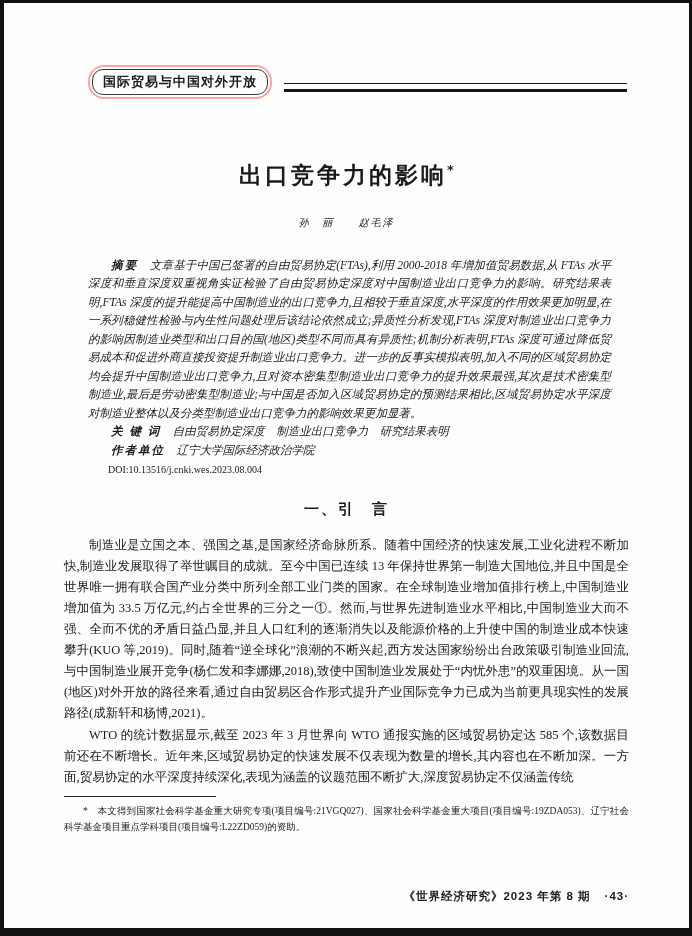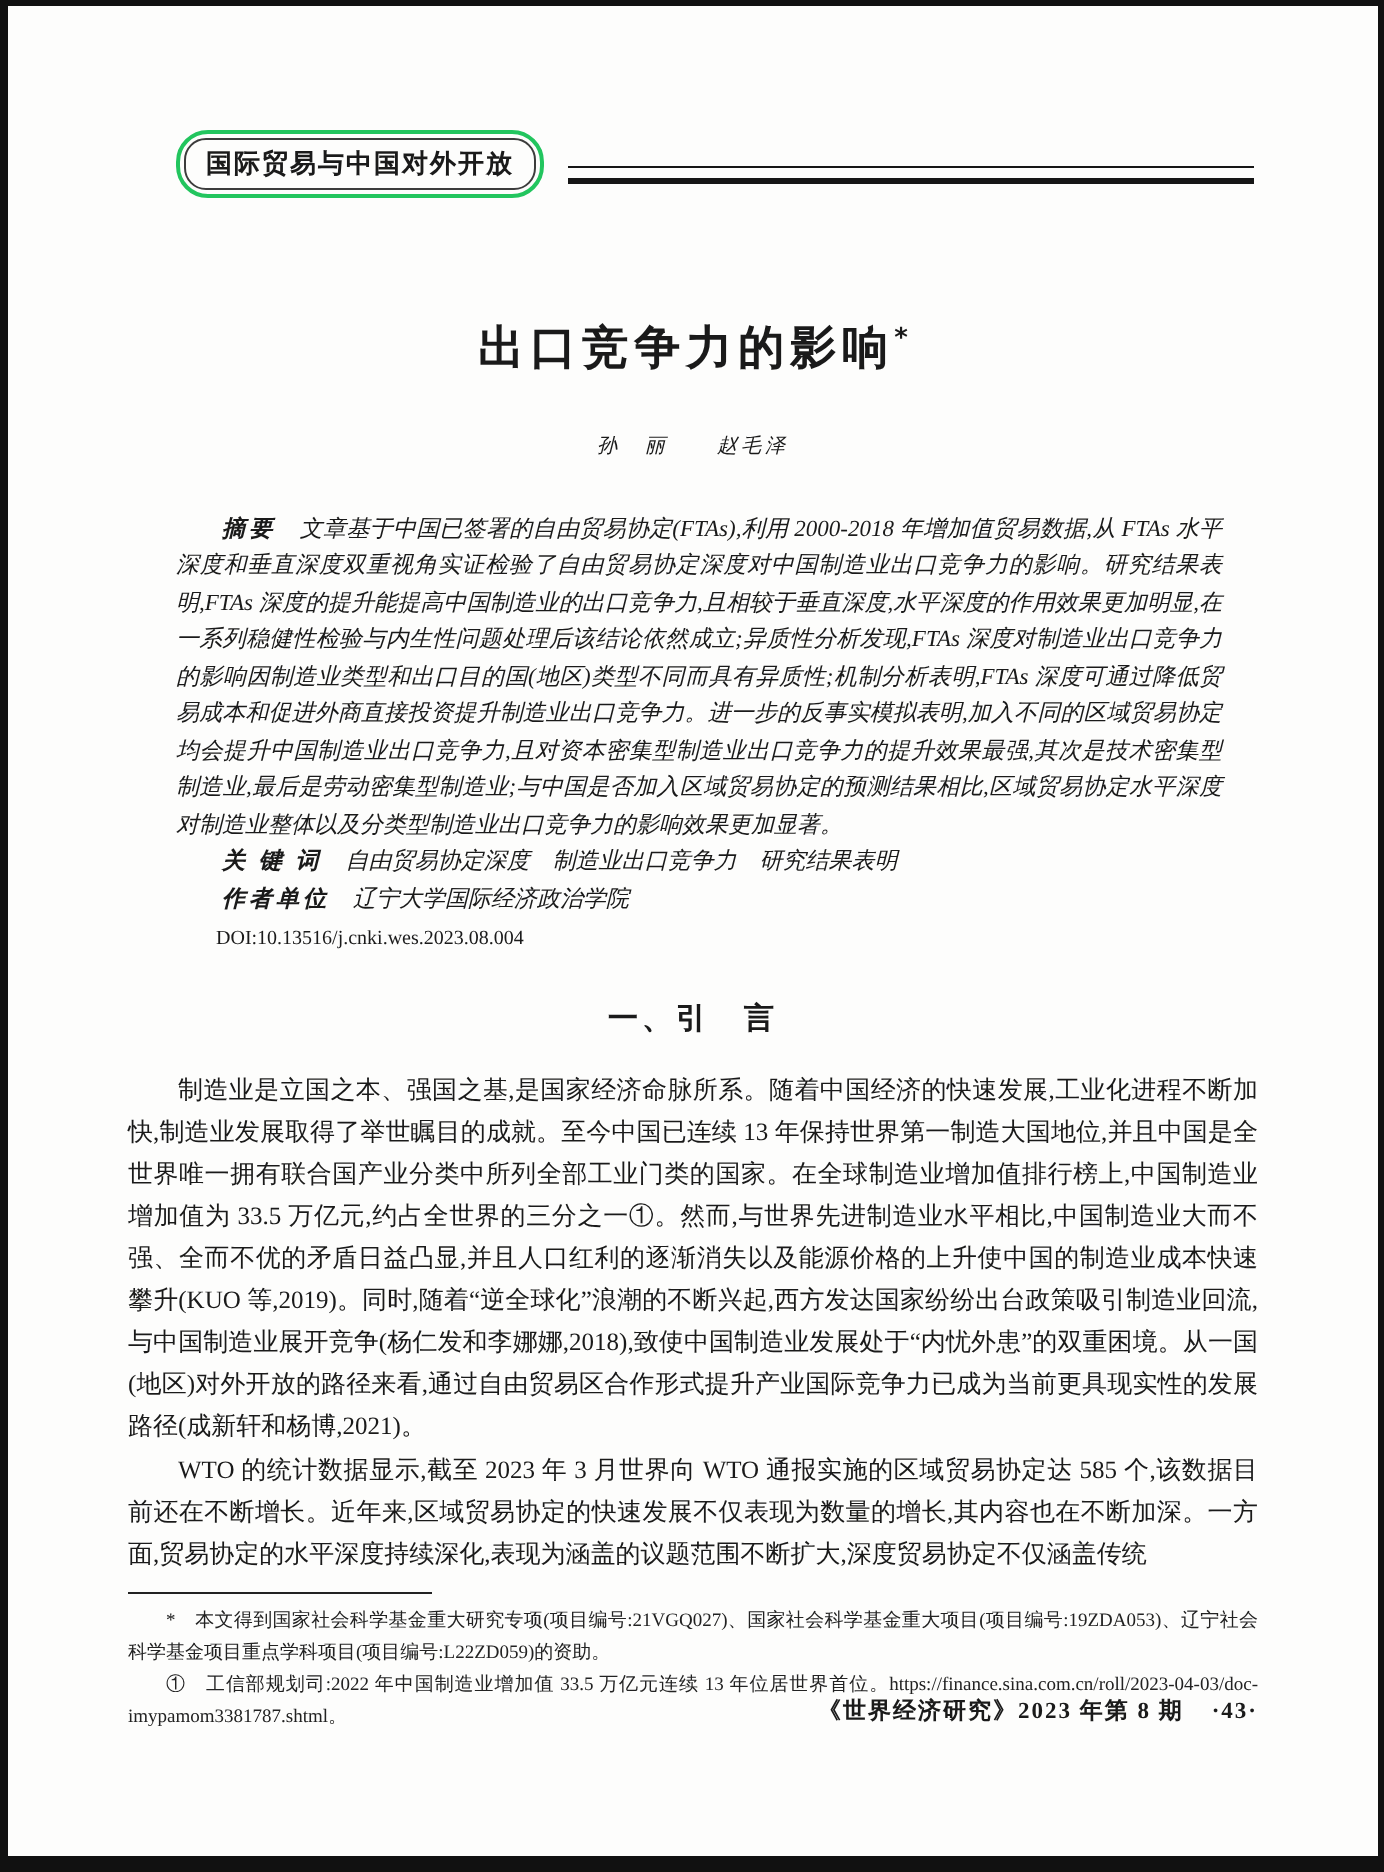--- a/index.html
+++ b/index.html
@@ -14,21 +14,21 @@
     position:absolute;left:4px;top:3px;right:3px;bottom:8px;
     background:#fdfdfc;
     box-sizing:border-box;
   }
   
   .header-row{
     display:flex;align-items:center;
     margin:62px 62px 0 84px;
   }
   .badge-outer{
-    border:2px solid #22c55e;border-radius:16px;padding:2px;
+    border:2px solid #fca5a5;border-radius:16px;padding:2px;
     background:#fdfdfc;flex:0 0 auto;
   }
   .badge-inner{
     display:block;border:1px solid #3c3c3c;border-radius:11px;
     padding:3px 10px;
     font-family:"DejaVu Sans","Liberation Sans",sans-serif;
     font-weight:bold;font-size:13px;letter-spacing:1px;white-space:nowrap;
   }
   .header-rule{
     flex:1 1 auto;height:5px;margin-left:12px;margin-top:10px;
@@ -77,23 +77,23 @@
   .footnote-rule{
     margin:8px 0 6px 60px;width:152px;border-top:1.5px solid #222;
   }
   .footnotes{
     margin:0 60px 0 60px;
     font-size:9.5px;line-height:16px;text-align:justify;color:#222;
   }
   .footnotes p{margin:0;text-indent:2em;}
   
   .journal-footer{
-    position:absolute;right:60px;top:845px;
+    position:absolute;right:60px;top:886px;
     font-size:11.5px;font-weight:bold;letter-spacing:1px;
-    font-family:Liberation Serif, serif;
+    font-family:Liberation Sans, sans-serif;
   }
   .journal-footer .pageno{margin-left:14px;font-weight:bold;}
 </style>
 </head>
 <body>
 
 <div class="page">
 
   <div class="header-row">
     <div class="badge-outer">
@@ -120,20 +120,19 @@
 
   <div class="body-text">
     <p>制造业是立国之本、强国之基,是国家经济命脉所系。随着中国经济的快速发展,工业化进程不断加快,制造业发展取得了举世瞩目的成就。至今中国已连续 13 年保持世界第一制造大国地位,并且中国是全世界唯一拥有联合国产业分类中所列全部工业门类的国家。在全球制造业增加值排行榜上,中国制造业增加值为 33.5 万亿元,约占全世界的三分之一①。然而,与世界先进制造业水平相比,中国制造业大而不强、全而不优的矛盾日益凸显,并且人口红利的逐渐消失以及能源价格的上升使中国的制造业成本快速攀升(KUO 等,2019)。同时,随着“逆全球化”浪潮的不断兴起,西方发达国家纷纷出台政策吸引制造业回流,与中国制造业展开竞争(杨仁发和李娜娜,2018),致使中国制造业发展处于“内忧外患”的双重困境。从一国(地区)对外开放的路径来看,通过自由贸易区合作形式提升产业国际竞争力已成为当前更具现实性的发展路径(成新轩和杨博,2021)。</p>
     <p>WTO 的统计数据显示,截至 2023 年 3 月世界向 WTO 通报实施的区域贸易协定达 585 个,该数据目前还在不断增长。近年来,区域贸易协定的快速发展不仅表现为数量的增长,其内容也在不断加深。一方面,贸易协定的水平深度持续深化,表现为涵盖的议题范围不断扩大,深度贸易协定不仅涵盖传统</p>
   </div>
 
   <div class="footnote-rule"></div>
 
   <div class="footnotes">
     <p>*　本文得到国家社会科学基金重大研究专项(项目编号:21VGQ027)、国家社会科学基金重大项目(项目编号:19ZDA053)、辽宁社会科学基金项目重点学科项目(项目编号:L22ZD059)的资助。</p>
-    <p>①　工信部规划司:2022 年中国制造业增加值 33.5 万亿元连续 13 年位居世界首位。https://finance.sina.com.cn/roll/2023-04-03/doc-imypamom3381787.shtml。</p>
   </div>
 
   <div class="journal-footer">
     <span>《世界经济研究》2023 年第 8 期</span><span class="pageno">·43·</span>
   </div>
 
 </div>
 
 </body></html>

